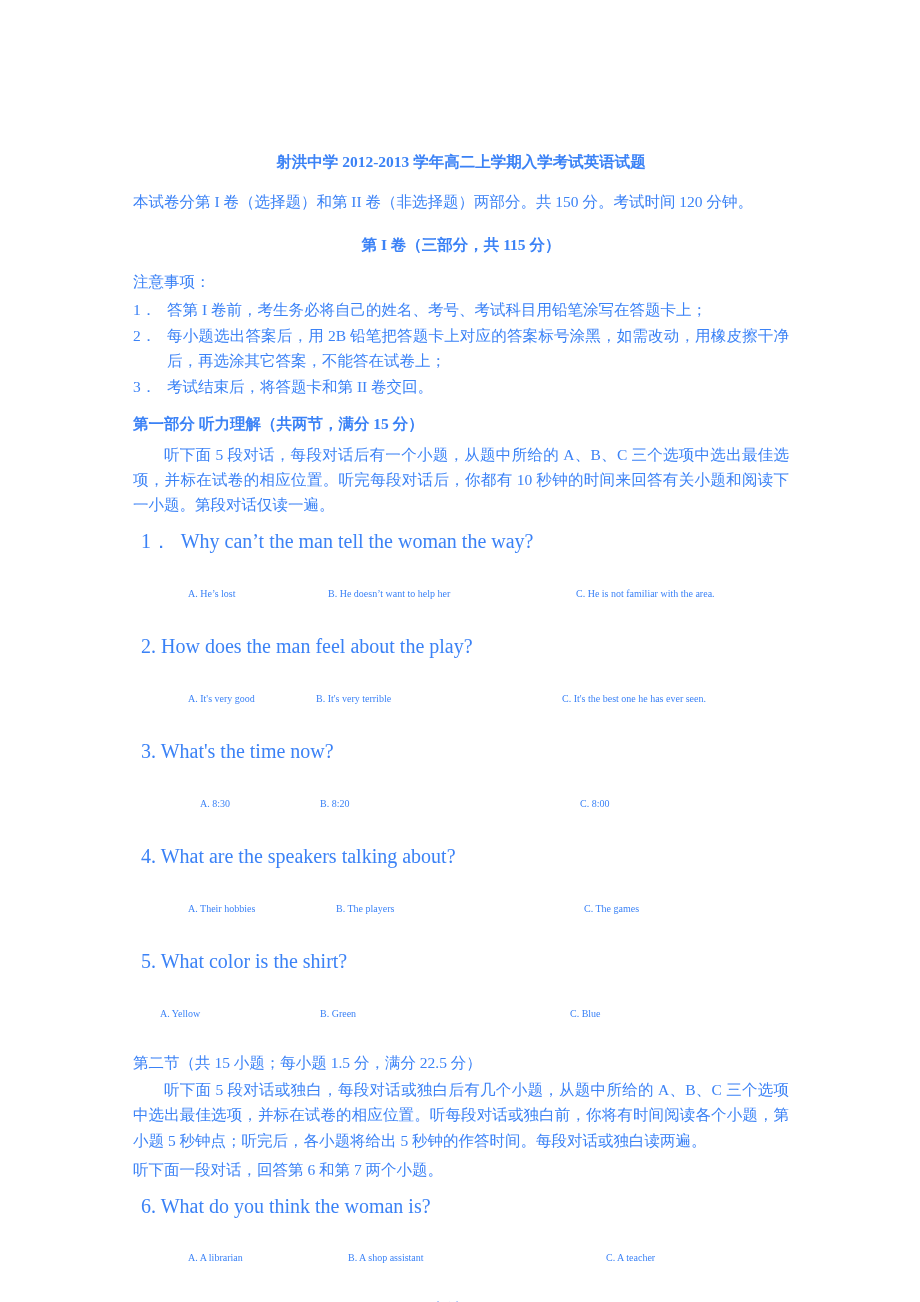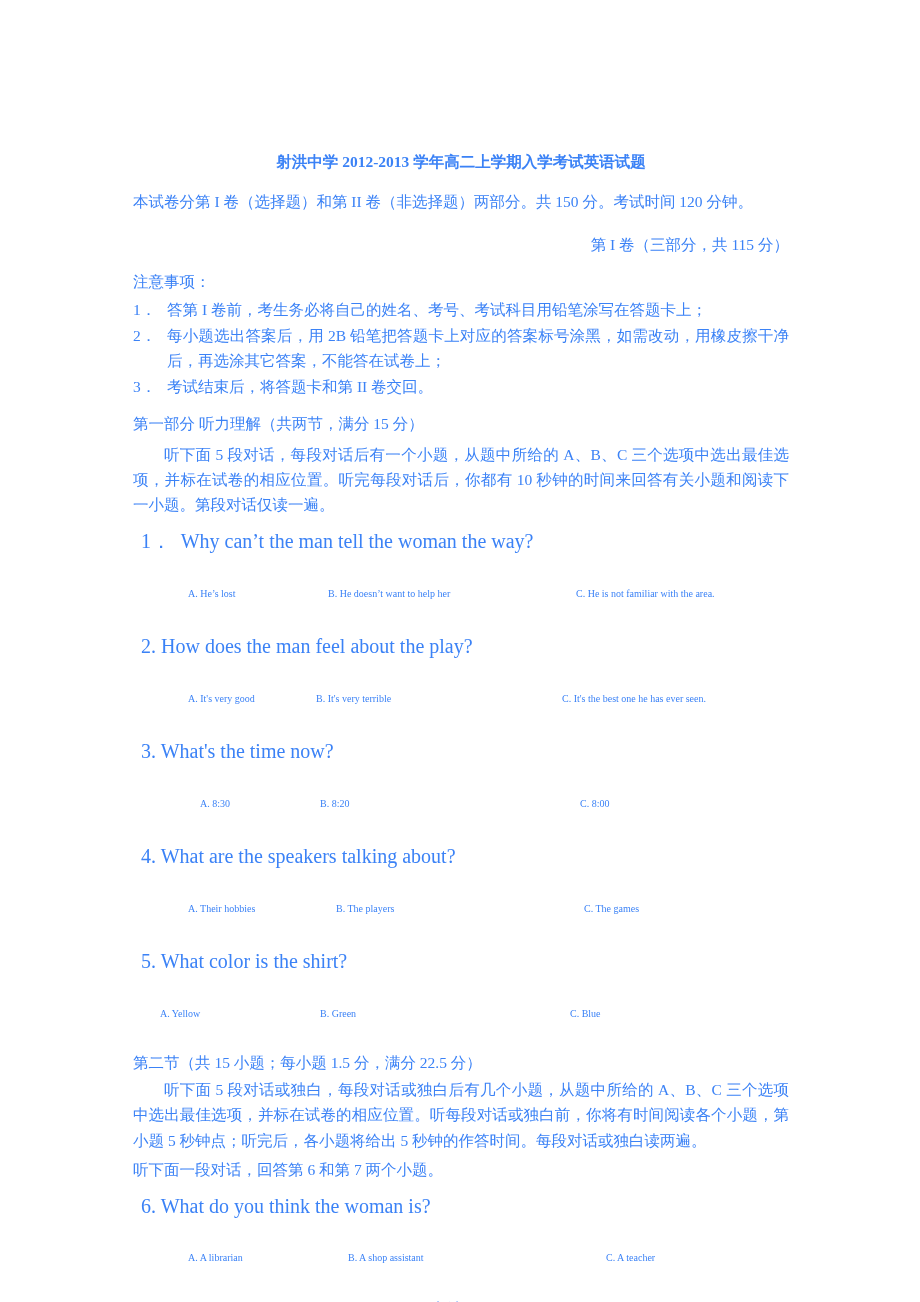--- a/index.html
+++ b/index.html
@@ -31,22 +31,22 @@
     line-height: 1.5;
     margin-bottom: 16px;
   }
   .para {
     font-size: 15.5px;
     line-height: 1.62;
     margin: 0 0 6px 0;
     text-align: justify;
   }
   .para.center {
-    text-align: right;
-    font-weight: normal;
+    text-align: center;
+    font-weight: bold;
     margin-top: 18px;
   }
   .notice-head {
     font-size: 15.5px;
     line-height: 1.62;
     margin: 12px 0 2px 0;
   }
   .notice-list {
     margin: 0 0 12px 0;
     padding: 0;
@@ -62,20 +62,21 @@
   }
   .notice-list li .num {
     position: absolute;
     left: 0;
     top: 0;
   }
   .sec-head {
     font-size: 15.5px;
     line-height: 1.62;
     margin: 2px 0 6px 0;
+    font-weight: bold;
   }
   .sub-head {
     font-size: 15.5px;
     line-height: 1.62;
     margin: 0 0 2px 0;
   }
   .block {
     font-size: 15.5px;
     line-height: 1.62;
     text-indent: 2em;

